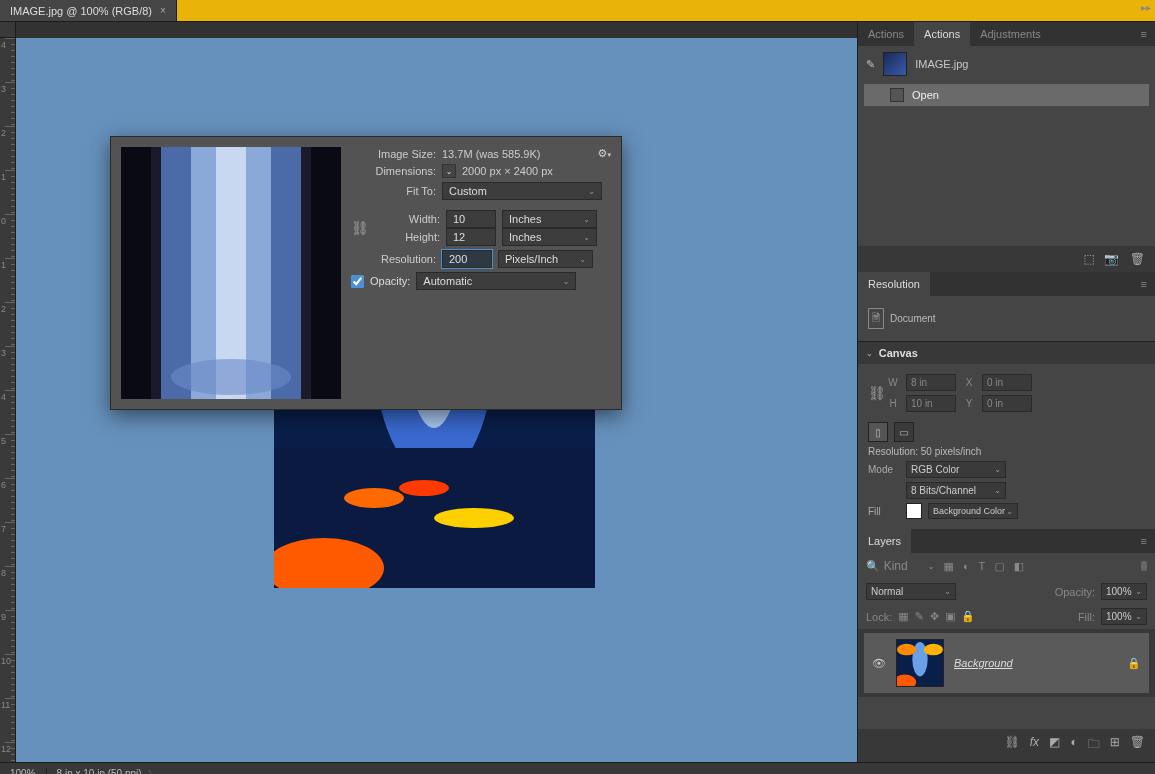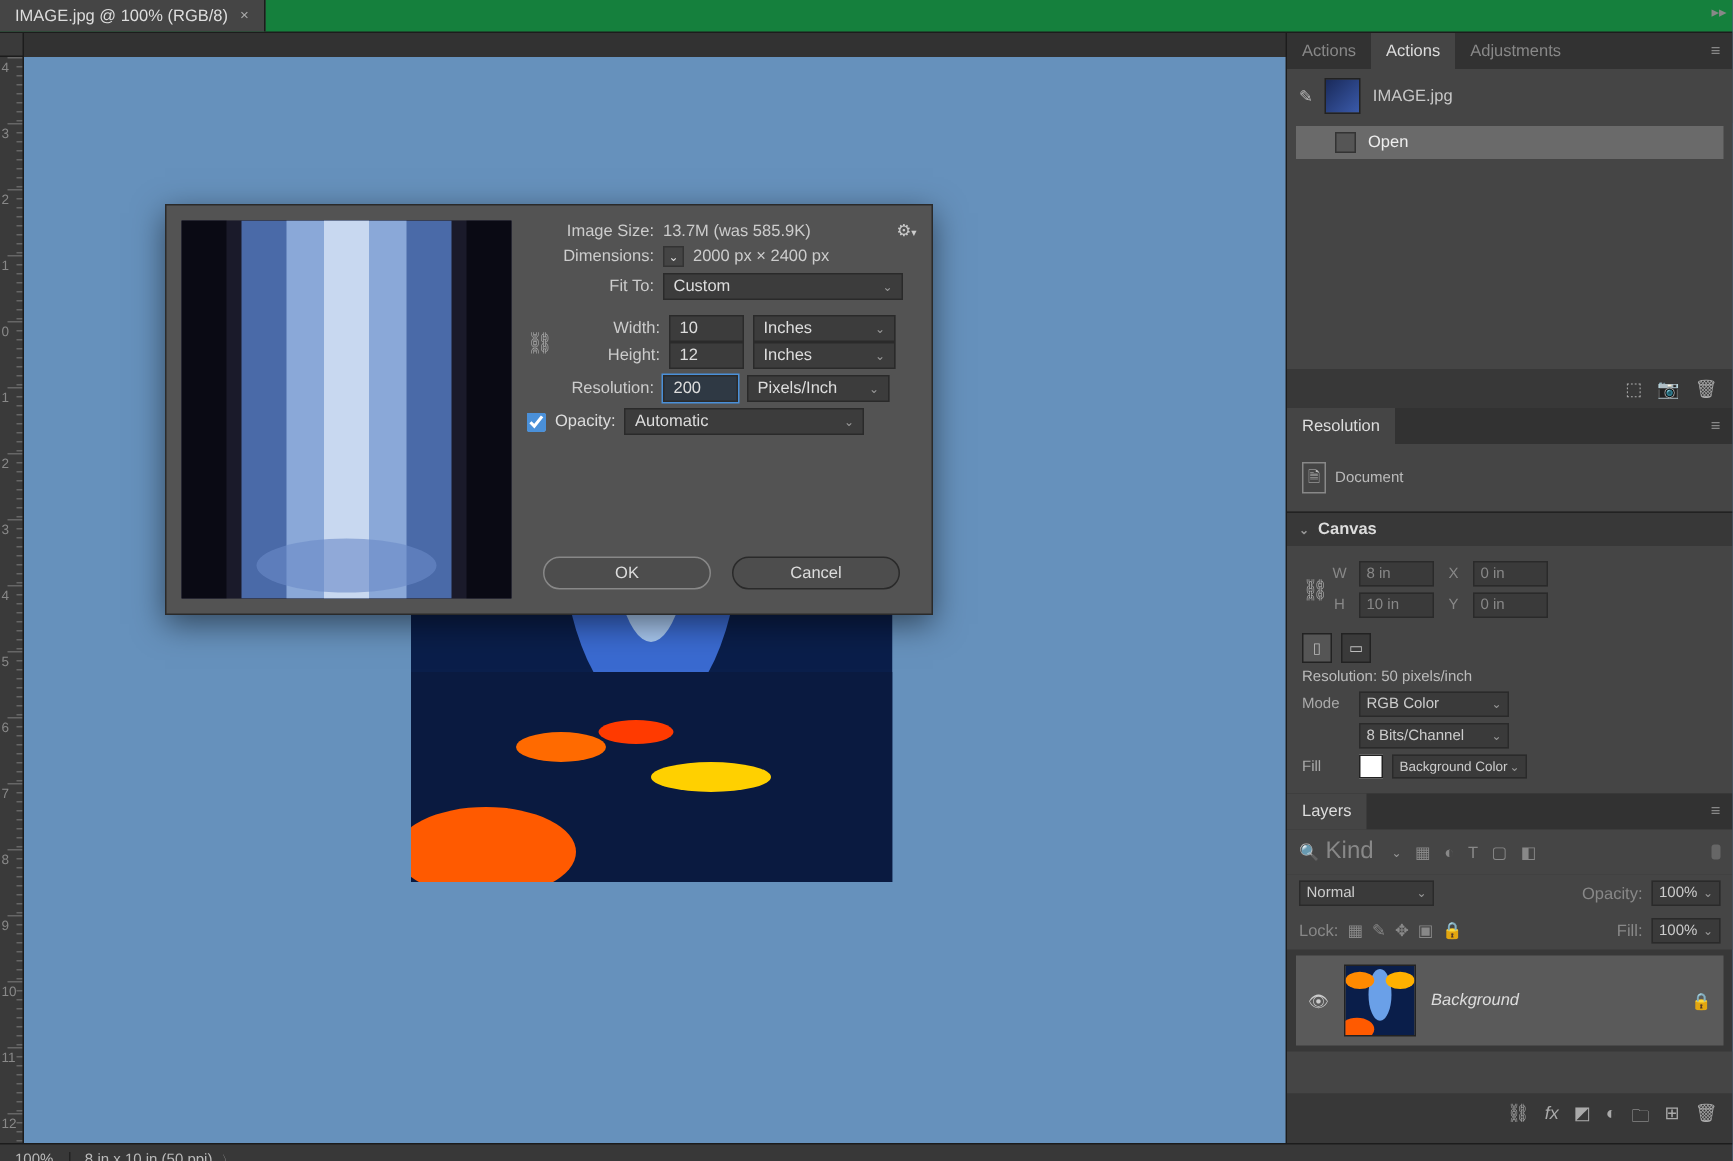--- a/index.html
+++ b/index.html
@@ -1,18 +1,18 @@
 <!DOCTYPE html>
 <html><head>
 <meta charset="utf-8">
 <style>
   * { box-sizing: border-box; margin: 0; padding: 0; font-family: "Segoe UI", Tahoma, sans-serif; }
   body { width:1155px; height:774px; background:#323232; color:#c8c8c8; font-size:11px; overflow:hidden; position:relative; }
   
-  .tab-bar { height:22px; background:#15803d; display:flex; border-bottom:1px solid #1c1c1c; }
+  .tab-bar { height:22px; background:#eab308; display:flex; border-bottom:1px solid #1c1c1c; }
   .doc-tab { background:#454545; color:#ddd; padding:4px 10px; font-size:11px; border-right:1px solid #1c1c1c; display:flex; align-items:center; gap:8px; }
   .doc-tab .x { font-size:10px; color:#aaa; cursor:pointer; }
   
   .main-row { display:flex; height:740px; }
   .ruler-corner { width:16px; height:16px; background:#3a3a3a; border-right:1px solid #1c1c1c; border-bottom:1px solid #1c1c1c; }
   .ruler-h { height:16px; background:#3a3a3a; border-bottom:1px solid #1c1c1c; position:relative; overflow:hidden; font-size:9px; color:#888; }
   .ruler-v { width:16px; background:#3a3a3a; border-right:1px solid #1c1c1c; position:relative; overflow:hidden; font-size:9px; color:#888; }
   .ruler-v span { position:absolute; left:1px; writing-mode:horizontal-tb; }
   .ruler-h .tick, .ruler-v .tick { position:absolute; background:#666; }
   .ruler-v .tick { height:1px; width:4px; right:0; }
@@ -39,28 +39,28 @@
   .prop-row label { width:14px; text-align:center; color:#888; }
   .mini-input { background:#3a3a3a; border:1px solid #2a2a2a; color:#888; padding:2px 4px; width:50px; font-size:10px; }
   .mini-select { background:#3a3a3a; border:1px solid #2a2a2a; color:#ccc; padding:2px 4px; width:100px; font-size:10px; display:flex; justify-content:space-between; align-items:center;}
   .mini-select.wide{width:100px}
   .swatch { width:16px; height:16px; background:#fff; border:1px solid #222; }
   .toggle-btn { width:20px; height:20px; border:1px solid #222; display:flex; align-items:center; justify-content:center; font-size:10px; background:#3a3a3a; }
   .toggle-btn.active{background:#555}
   
   .layers-top { display:flex; gap:6px; padding:6px 8px; align-items:center; background:#454545; }
   .layers-top .kind { display:flex; align-items:center; gap:4px; color:#888; }
-  .layers-top .kind input{ background:transparent; border:none; color:#888; width:40px; font-size:16px; }
+  .layers-top .kind input{ background:transparent; border:none; color:#888; width:40px; font-size:12px; }
   .layers-top .filter-icons span{ color:#888; margin:0 3px; font-size:11px;}
   .layers-blend-row { display:flex; align-items:center; gap:6px; padding:4px 8px; background:#454545; color:#888;}
   .layers-lock-row { display:flex; align-items:center; gap:6px; padding:4px 8px; background:#454545; color:#888;}
   .layer-item { display:flex; align-items:center; gap:10px; padding:6px 8px; background:#5a5a5a; margin:4px 6px; }
   .layer-item .eye { color:#ccc; }
   .layer-item .thumb { width:48px; height:48px; border:1px solid #222; }
-  .layer-item .name { font-style:italic; color:#ddd; }
+  .layer-item .name { font-style:italic; color:#ddd;text-decoration:underline; }
   .layer-item .lock { margin-left:auto; color:#ccc; }
   
   .status-bar { height:22px; background:#383838; display:flex; align-items:center; font-size:10px; color:#bbb; border-top:1px solid #1c1c1c; }
   .status-bar .zoom { padding:0 10px; border-right:1px solid #222; }
   .status-bar .info { padding:0 10px; display:flex; align-items:center; gap:6px; }
   .status-bar .chev{font-size:8px;color:#888}
   
   .dialog { position:absolute; left:110px; top:136px; width:512px; background:#535353; border:1px solid #2a2a2a; box-shadow:0 6px 20px rgba(0,0,0,.5); }
   .dialog-title { background:#b7a888; color:#222; padding:4px 10px; font-size:12px; display:flex; align-items:center; justify-content:space-between; }
   .dialog-title .close{ font-size:14px; cursor:pointer; color:#333;}
@@ -498,19 +498,15 @@
       </div>
       <div class="form-row">
         <input type="checkbox" checked="" style="accent-color: rgb(74, 144, 217);">
         <span>Opacity:</span>
         <div class="select wide">
             <span>Automatic</span>
             <span class="caret">⌄</span>
           </div>
       </div>
       <div style="flex:1"></div>
-      <div class="btn-row">
-        <div class="btn primary">OK</div>
-        <div class="btn">Cancel</div>
-      </div>
     </div>
   </div>
 </div>
 
 </body></html>

